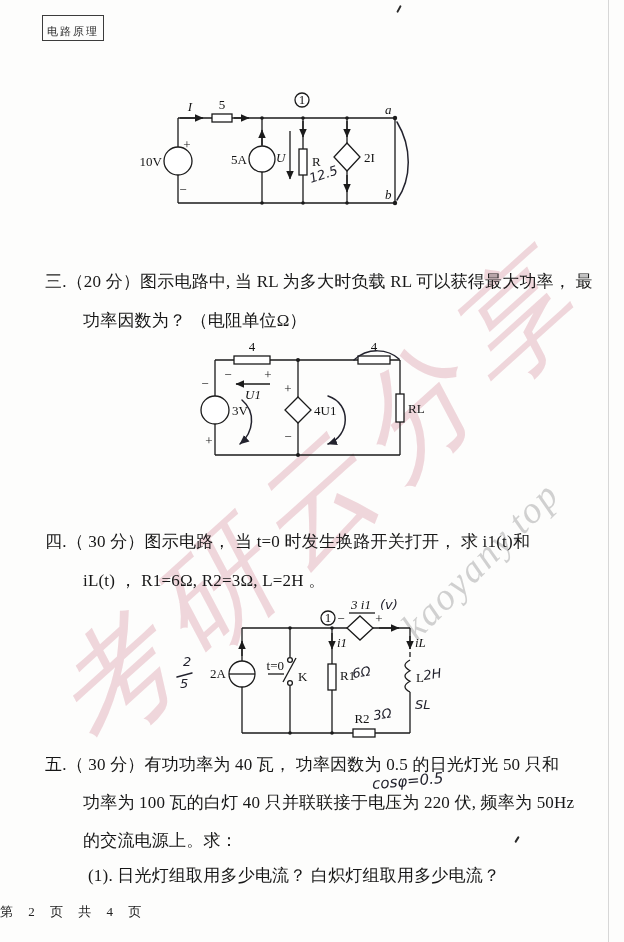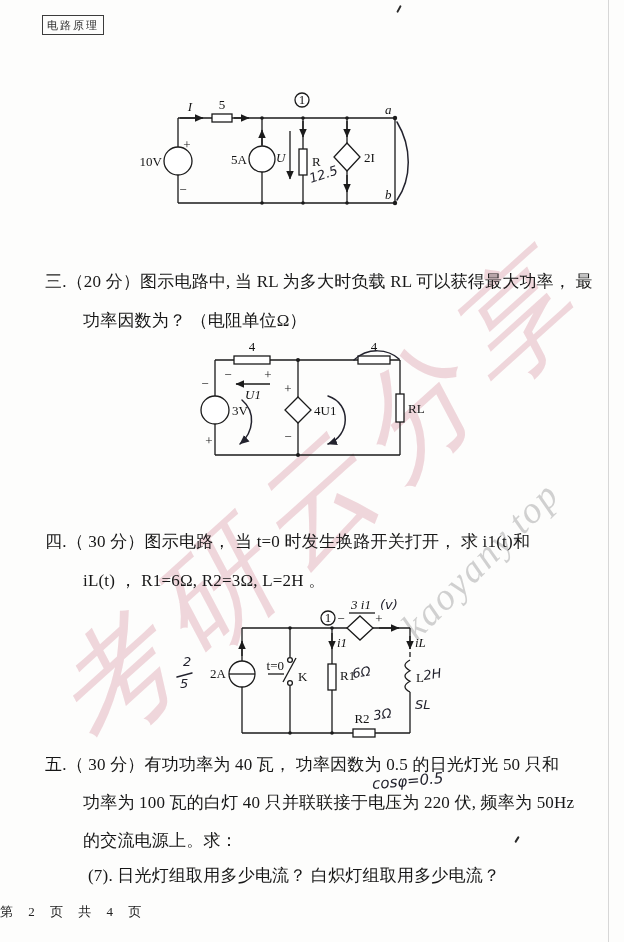--- a/index.html
+++ b/index.html
@@ -4,21 +4,21 @@
 <style>
   * { margin:0; padding:0; box-sizing:border-box; }
   html,body { background:#9a9a9a; }
   .page {
     position:relative; width:624px; height:942px;
     background:#fdfdfc; overflow:hidden;
     font-family:"Liberation Serif", serif; color:#1b1b1b;
   }
   .tag {
     position:absolute; left:42px; top:15px;
-    border:1px solid #3c3c3c; padding:2px 4px 1px 4px;
+    border:1px solid #3c3c3c; padding:8px 4px 1px 4px;
     font-size:11px; letter-spacing:2px; color:#2e2e2e;
   }
   .qline {
     position:absolute; font-size:17px; white-space:nowrap;
     letter-spacing:0.2px; color:#171717;text-align:center;
   }
   .footer {
     position:absolute; left:0; top:903px; width:540px;
     text-align:left; font-size:13px; letter-spacing:6px; color:#222;
   }
@@ -227,18 +227,18 @@
         <text x="266" y="84" font-size="13" transform="rotate(-8 266 84)">2H</text>
         <text x="257" y="113" font-size="15">SL</text>
         <text x="216" y="124" font-size="12" transform="rotate(-8 216 124)">3Ω</text>
       </g>
     </svg>
 
     <div class="qline" style="left:45px;top:753px">五.（ 30 分）有功功率为 40 瓦， 功率因数为 0.5 的日光灯光 50 只和</div>
     <div class="hw-note" style="left:372px;top:772px">cosφ=0.5</div>
     <div class="qline" style="left:83px;top:791px">功率为 100 瓦的白灯 40 只并联联接于电压为 220 伏, 频率为 50Hz</div>
     <div class="qline" style="left:83px;top:829px">的交流电源上。求：</div>
-    <div class="qline" style="left:88px;top:864px">(7). 日光灯组取用多少电流？ 白炽灯组取用多少电流？</div>
+    <div class="qline" style="left:88px;top:864px">(1). 日光灯组取用多少电流？ 白炽灯组取用多少电流？</div>
 
     <div class="footer">第 2 页 共 4 页</div>
 
   </div>
 </div>
 
 </body></html>

